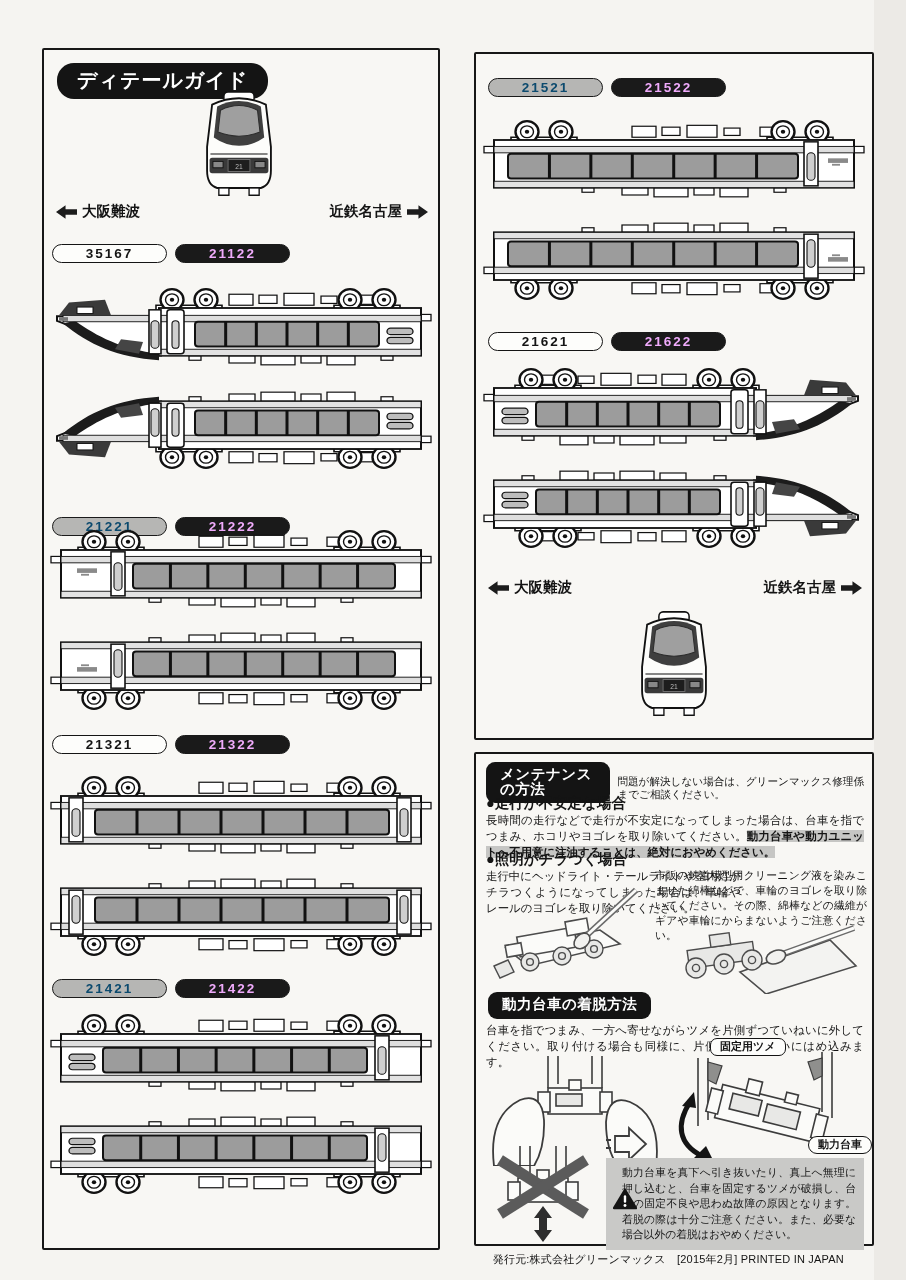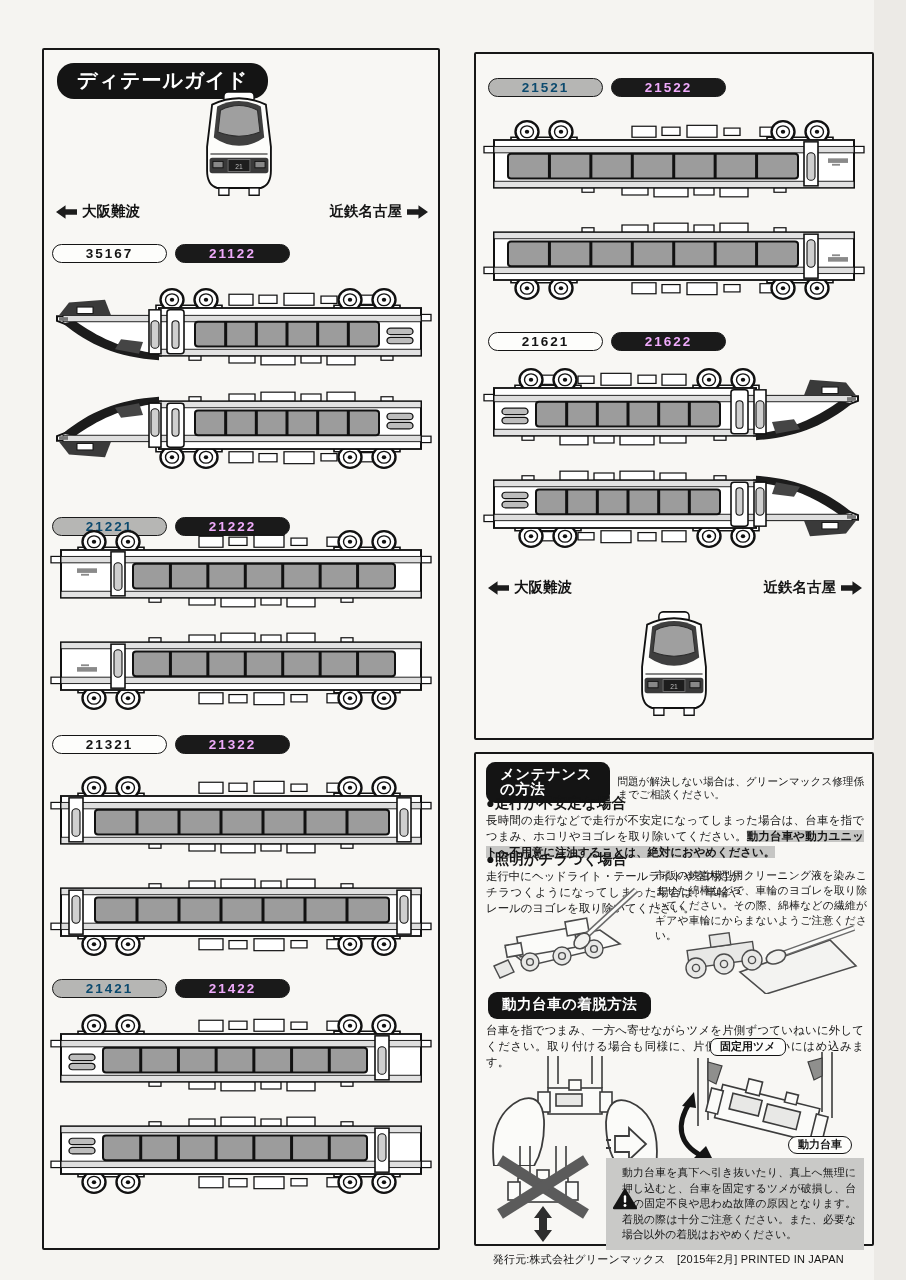--- a/index.html
+++ b/index.html
@@ -890,21 +890,21 @@
             <rect x="116" y="48" width="12" height="10"></rect>
           <rect x="64" y="62" width="30" height="16" fill="#e8e8e6"></rect>
           <rect x="100" y="64" width="34" height="18" fill="#e8e8e6"></rect>
         </g>
         <path d="M26,62 C12,84 14,104 38,116" fill="none" stroke="#141414" stroke-width="5"></path>
         <polygon points="30,52 18,66 32,68" fill="#141414"></polygon>
         <polygon points="48,118 30,118 42,106" fill="#141414"></polygon>
       </svg>
     </div>
     <span class="tag" style="left:234px;top:284px;border-radius:7px;">固定用ツメ</span>
-    <span class="tag" style="left:312px;top:382px;">動力台車</span>
+    <span class="tag" style="left:332px;top:382px;">動力台車</span>
 
     <div class="art" style="left:4px;top:392px;width:126px;height:96px;">
       <svg viewBox="0 0 126 96" preserveAspectRatio="none">
         <g stroke="#3c3c3c" stroke-width="1.6" fill="none">
           <line x1="40" y1="0" x2="40" y2="32"></line>
             <line x1="50" y1="0" x2="50" y2="28"></line>
           <line x1="76" y1="0" x2="76" y2="28"></line>
             <line x1="86" y1="0" x2="86" y2="32"></line>
         </g>
         <g stroke="#3c3c3c" stroke-width="1.6" fill="#fbfbf9">

